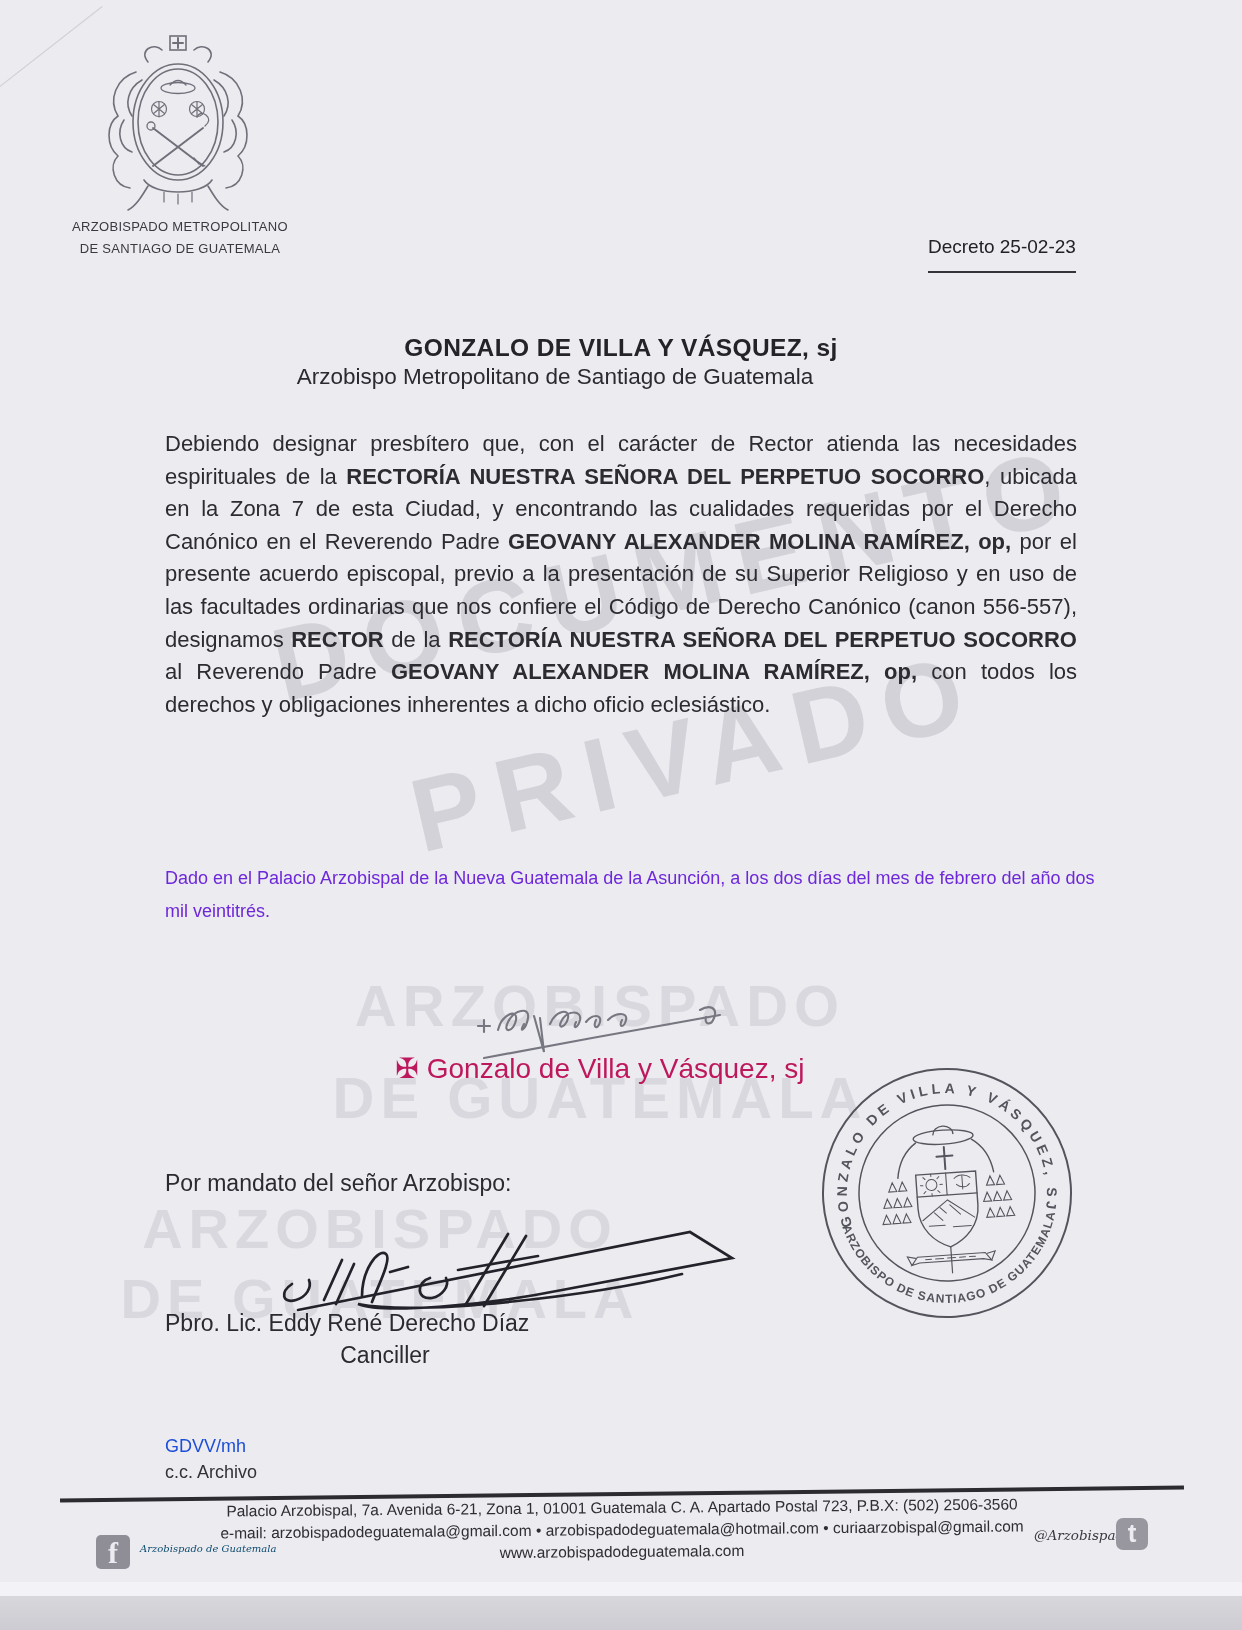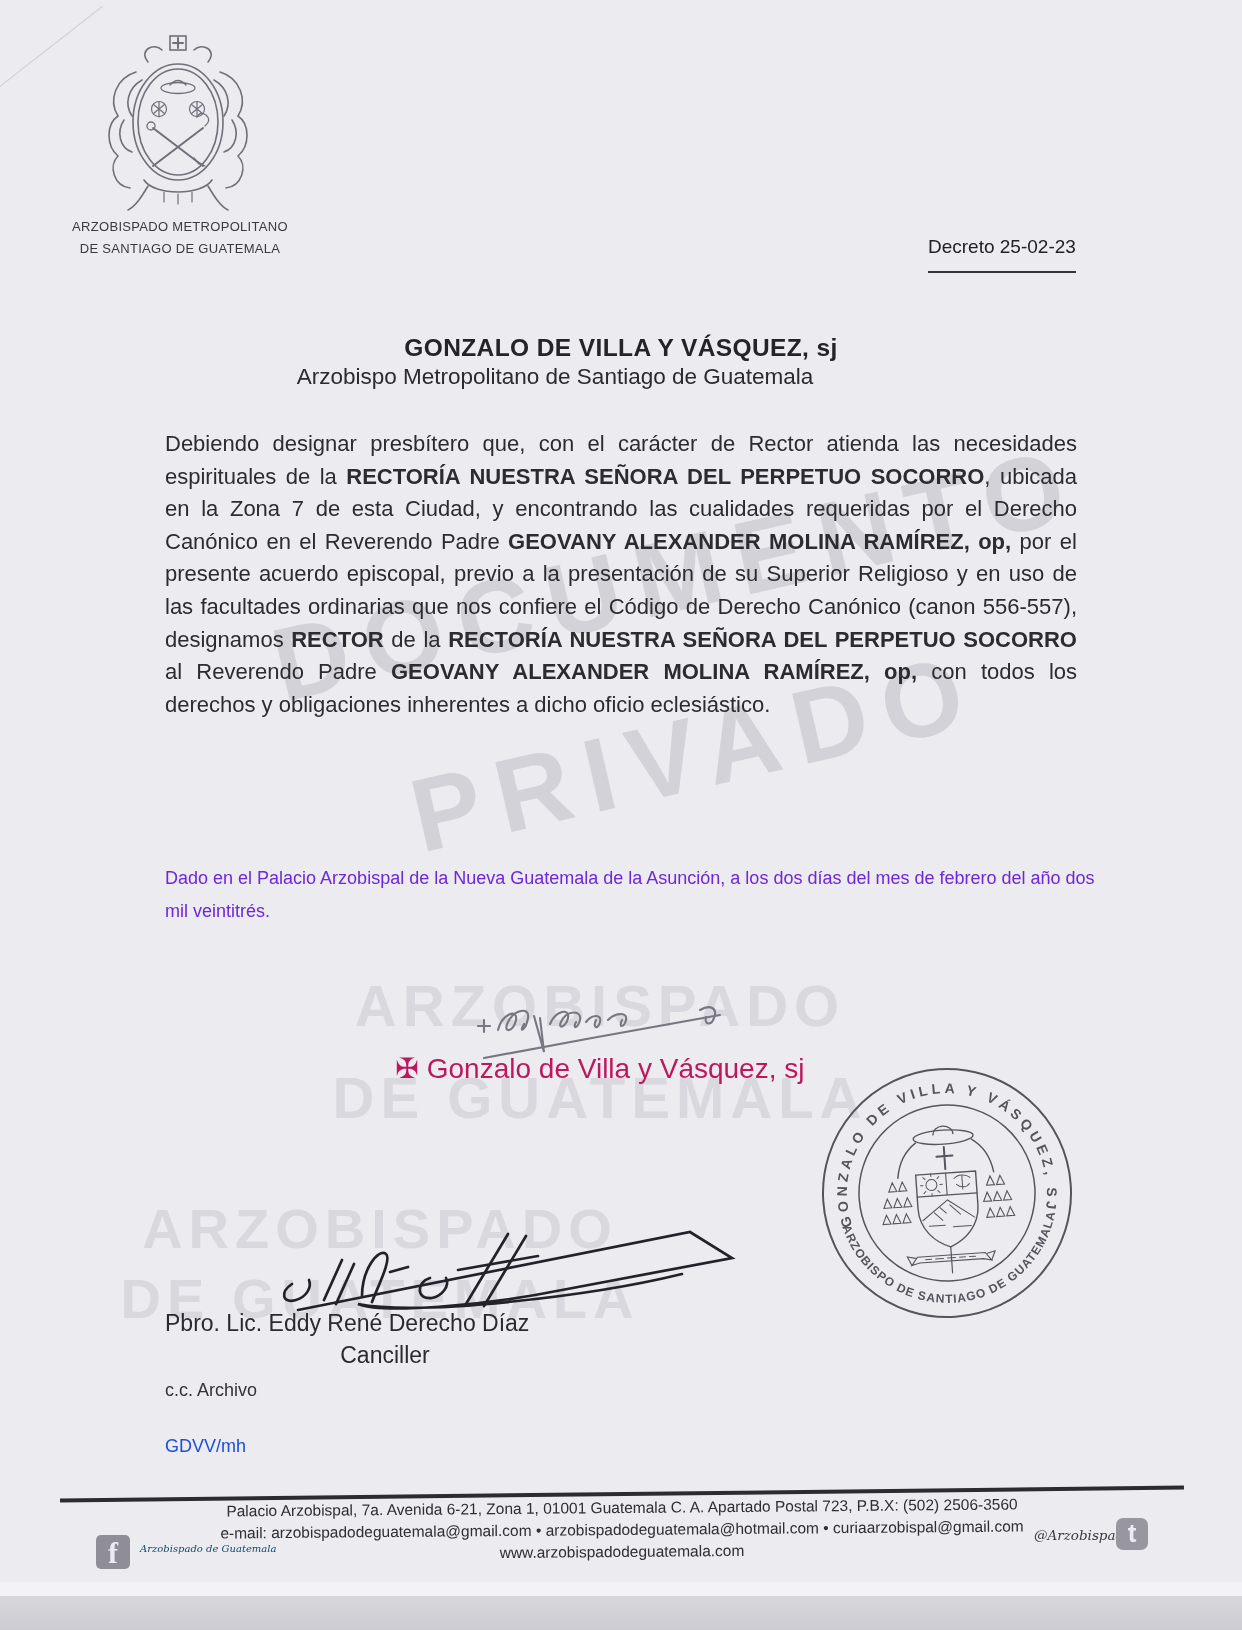--- a/index.html
+++ b/index.html
@@ -37,21 +37,21 @@
   .sig-line1{left:340px;top:1052px;width:520px;text-align:center;
     font-size:28px;color:#be185d;z-index:3;}
   .mandate{left:165px;top:1170px;font-size:23px;color:#2b2a30;z-index:3;}
   .sig2{left:262px;top:1212px;z-index:4;}
   .chanc-name{left:165px;top:1310px;font-size:23px;color:#2b2a30;z-index:3;}
   .chanc-title{left:165px;top:1342px;width:440px;text-align:center;
     font-size:23px;color:#2b2a30;z-index:3;}
   .seal{left:812px;top:1058px;z-index:2;transform:rotate(-4deg);}
   
   .ref1{left:165px;top:1436px;font-size:18px;color:#1d4ed8;}
-  .ref2{left:165px;top:1380px;font-size:18px;color:#333238;}
+  .ref2{left:165px;top:1462px;font-size:18px;color:#333238;}
   .rule{left:60px;top:1492px;width:1124px;height:3.5px;background:#2c2b30;
     transform:rotate(-0.65deg);}
   .f-line{left:60px;width:1124px;text-align:center;color:#2f2e33;
     font-size:15.5px;transform:rotate(-0.5deg);}
   .f1{top:1499px;} .f2{top:1521px;} .f3{top:1543px;}
   .fb-icon{left:96px;top:1535px;width:34px;height:34px;background:#8f8e97;
     border-radius:5px;color:#ecebf0;text-align:center;font-weight:700;
     font-family:"Liberation Serif",serif;font-size:30px;line-height:36px;}
   .fb-label{left:140px;top:1543px;font-size:10px;font-style:italic;
     font-family:"DejaVu Serif","Liberation Serif",serif;color:#0c4a6e;}
@@ -146,20 +146,21 @@
       <path d="M66,34 L76,70 L72,36"></path>
       <path d="M82,42 C88,28 102,26 100,36 C98,46 88,48 94,38 C100,28 114,28 112,38 C110,46 104,48 108,40"></path>
       <path d="M118,40 C124,32 134,32 132,40 C130,48 124,46 128,38"></path>
       <path d="M140,38 C148,30 160,30 158,38 C156,46 150,46 154,38"></path>
       <path d="M232,28 C242,22 250,26 246,36 C243,44 236,43 238,35"></path>
       <path d="M16,76 C80,64 200,42 252,33"></path>
     </g>
   </svg>
   <div class="abs sig-line1">✠ Gonzalo de Villa y Vásquez, sj</div>
 
+  <div class="abs mandate">Por mandato del señor Arzobispo:</div>
 
   <svg class="abs sig2" width="480" height="105" viewBox="0 0 480 105">
     <g stroke="#23222a" fill="none" stroke-width="2.7" stroke-linecap="round">
       <path d="M30,72 C18,80 20,92 34,88 C44,85 50,76 47,68"></path>
       <path d="M62,88 L80,48 M74,92 L92,52"></path>
       <path d="M100,84 C100,58 116,36 124,42 C130,47 116,74 110,90"></path>
       <path d="M128,60 L146,55"></path>
       <path d="M168,66 C154,70 154,88 170,86 C180,84 188,74 184,66"></path>
       <path d="M204,92 L246,22 M222,94 L264,24"></path>
       <path d="M196,58 L276,44"></path>

